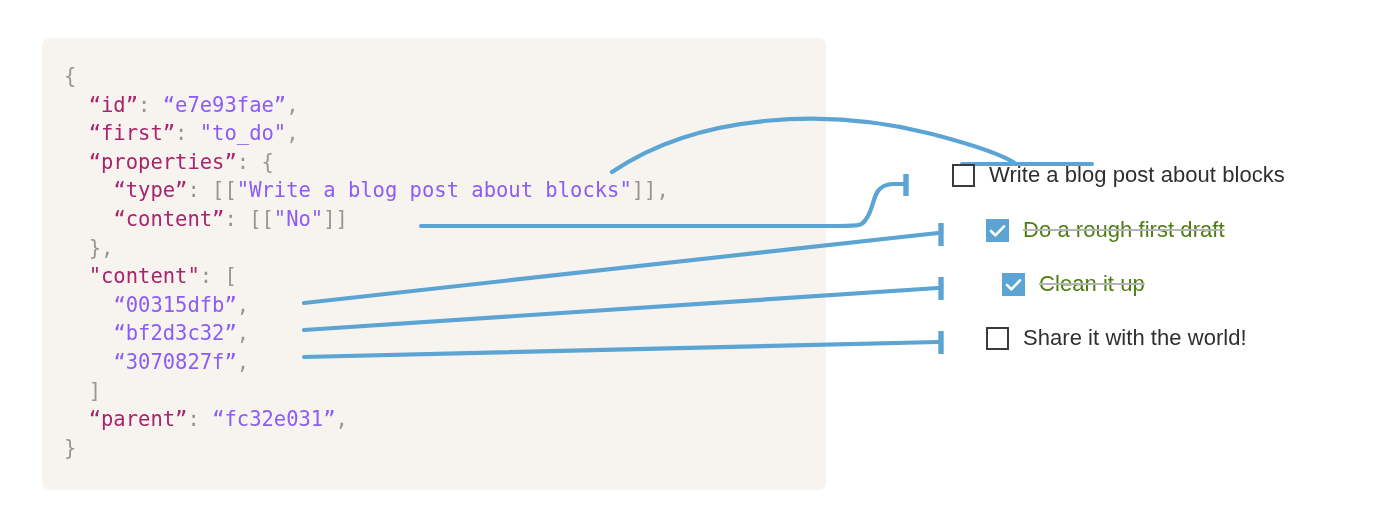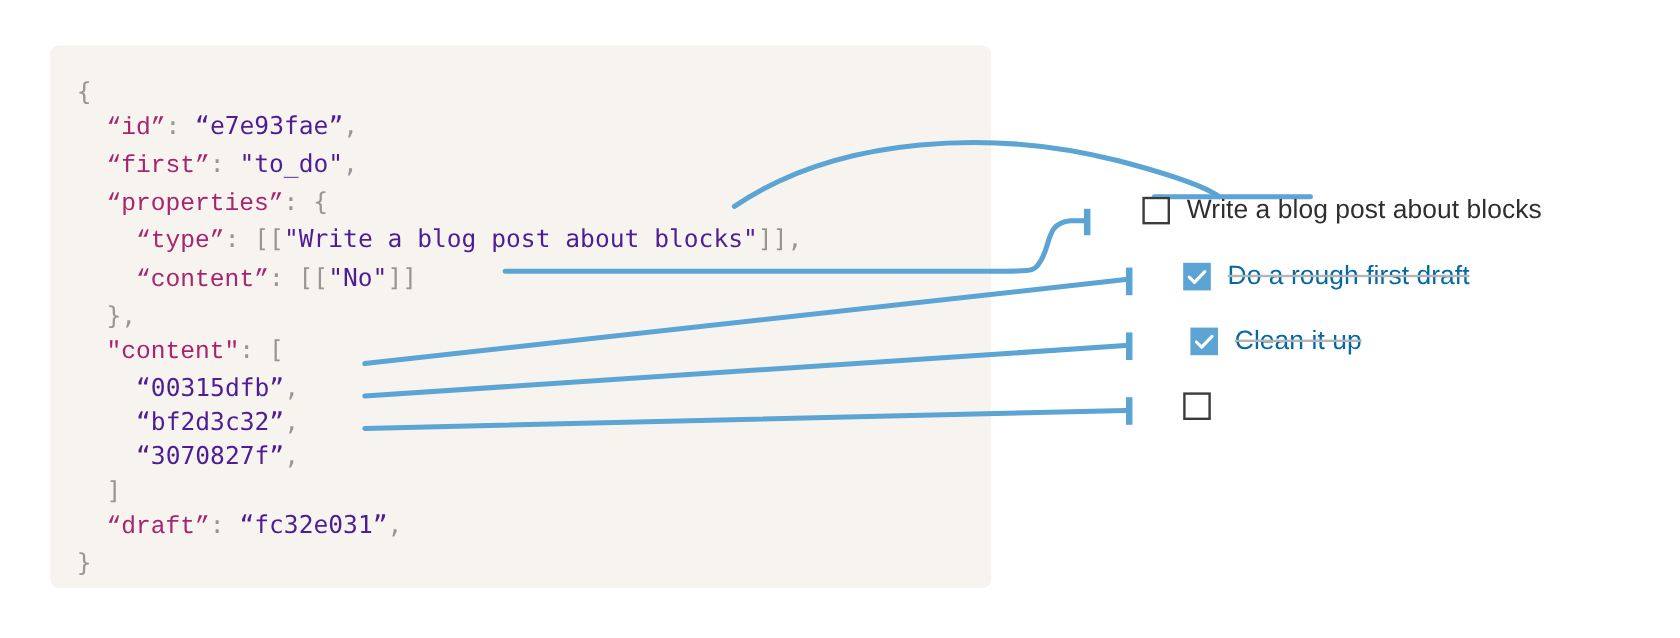--- a/index.html
+++ b/index.html
@@ -34,22 +34,22 @@
     left: 64px;
     top: 62px;
     margin: 0;
     font-family: "DejaVu Sans Mono", "Liberation Mono", monospace;
     font-size: 20.5px;
     line-height: 28.6px;
     white-space: pre;
     color: #8a8580;
     z-index: 3;
   }
-  #code .k { color: #a8246c; font-family: Liberation Mono, monospace; }     
-  #code .s { color: #4c1d95; }     
+  #code .k { color: #a8246c; }     
+  #code .s { color: #8b5cf6; }     
   #code .p { color: #9a9590; }     
 
   
   #wires {
     position: absolute;
     left: 0;
     top: 0;
     width: 1400px;
     height: 532px;
     z-index: 4;
@@ -65,21 +65,21 @@
   }
   .todo-row {
     position: absolute;
     display: flex;
     align-items: center;
     height: 30px;
     white-space: nowrap;
   }
   .todo-row.r0 { left: 52px; top: 0px; }
   .todo-row.r1 { left: 86px; top: 55px; }
-  .todo-row.r2 { left: 92px; top: 109px; }
+  .todo-row.r2 { left: 102px; top: 109px; }
   .todo-row.r3 { left: 86px; top: 163px; }
 
   .cbox {
     position: relative;
     width: 23px;
     height: 23px;
     flex: 0 0 auto;
     box-sizing: border-box;
   }
   .cbox.unchecked {
@@ -97,21 +97,21 @@
   }
 
   .todo-label {
     font-family: Liberation Sans, sans-serif;
     font-size: 22px;
     color: #2f2f2f;
     margin-left: 14px;
     letter-spacing: 0.05px;
   }
   .todo-label.done {
-    color: #0369a1;
+    color: #4d7c0f;
     text-decoration: line-through;
     text-decoration-color: #b5b5b5;
     text-decoration-thickness: 1.6px;
     text-align: center;
   }
 </style>
 </head>
 <body>
 
 <div id="stage">
@@ -122,21 +122,21 @@
   <span class="k">“first”</span><span class="p">: </span><span class="s">"to_do"</span><span class="p">,</span>
   <span class="k">“properties”</span><span class="p">: {</span>
     <span class="k">“type”</span><span class="p">: [[</span><span class="s">"Write a blog post about blocks"</span><span class="p">]],</span>
     <span class="k">“content”</span><span class="p">: [[</span><span class="s">"No"</span><span class="p">]]</span>
   <span class="p">},</span>
   <span class="k">"content"</span><span class="p">: [</span>
     <span class="s">“00315dfb”</span><span class="p">,</span>
     <span class="s">“bf2d3c32”</span><span class="p">,</span>
     <span class="s">“3070827f”</span><span class="p">,</span>
   <span class="p">]</span>
-  <span class="k">“draft”</span><span class="p">: </span><span class="s">“fc32e031”</span><span class="p">,</span>
+  <span class="k">“parent”</span><span class="p">: </span><span class="s">“fc32e031”</span><span class="p">,</span>
 <span class="p">}</span></pre>
 
   <svg id="wires" viewBox="0 0 1400 532" xmlns="http://www.w3.org/2000/svg">
     <g fill="none" stroke="#5ba4d3" stroke-width="4.2" stroke-linecap="round">
 
       <path d="M 612,172 C 700,112 830,108 932,134 C 985,148 1008,158 1016,164"></path>
       <path d="M 962,164 L 1092,164" stroke-width="4.2"></path>
 
       <path d="M 421,226 L 838,226 C 862,226 862,226 868,216 C 876,202 872,186 892,184 L 904,184"></path>
 
@@ -173,16 +173,17 @@
       <span class="cbox checked">
         <svg width="23" height="23" viewBox="0 0 23 23" xmlns="http://www.w3.org/2000/svg">
           <path d="M5 12 L9.4 16.3 L18 7.3" fill="none" stroke="#ffffff" stroke-width="2.6" stroke-linecap="round" stroke-linejoin="round"></path>
         </svg>
       </span>
       <span class="todo-label done">Clean it up</span>
     </div>
 
     <div class="todo-row r3">
       <span class="cbox unchecked"></span>
+      <span class="todo-label">Share it with the world!</span>
     </div>
 
   </div>
 </div>
 
 </body></html>

